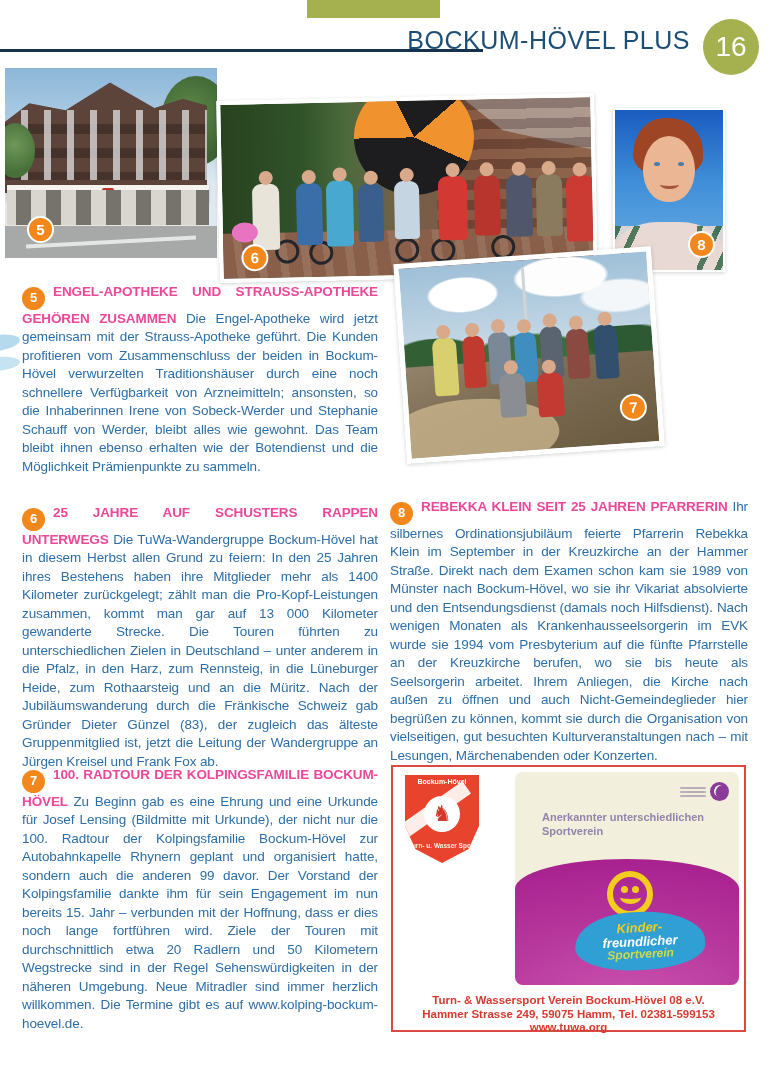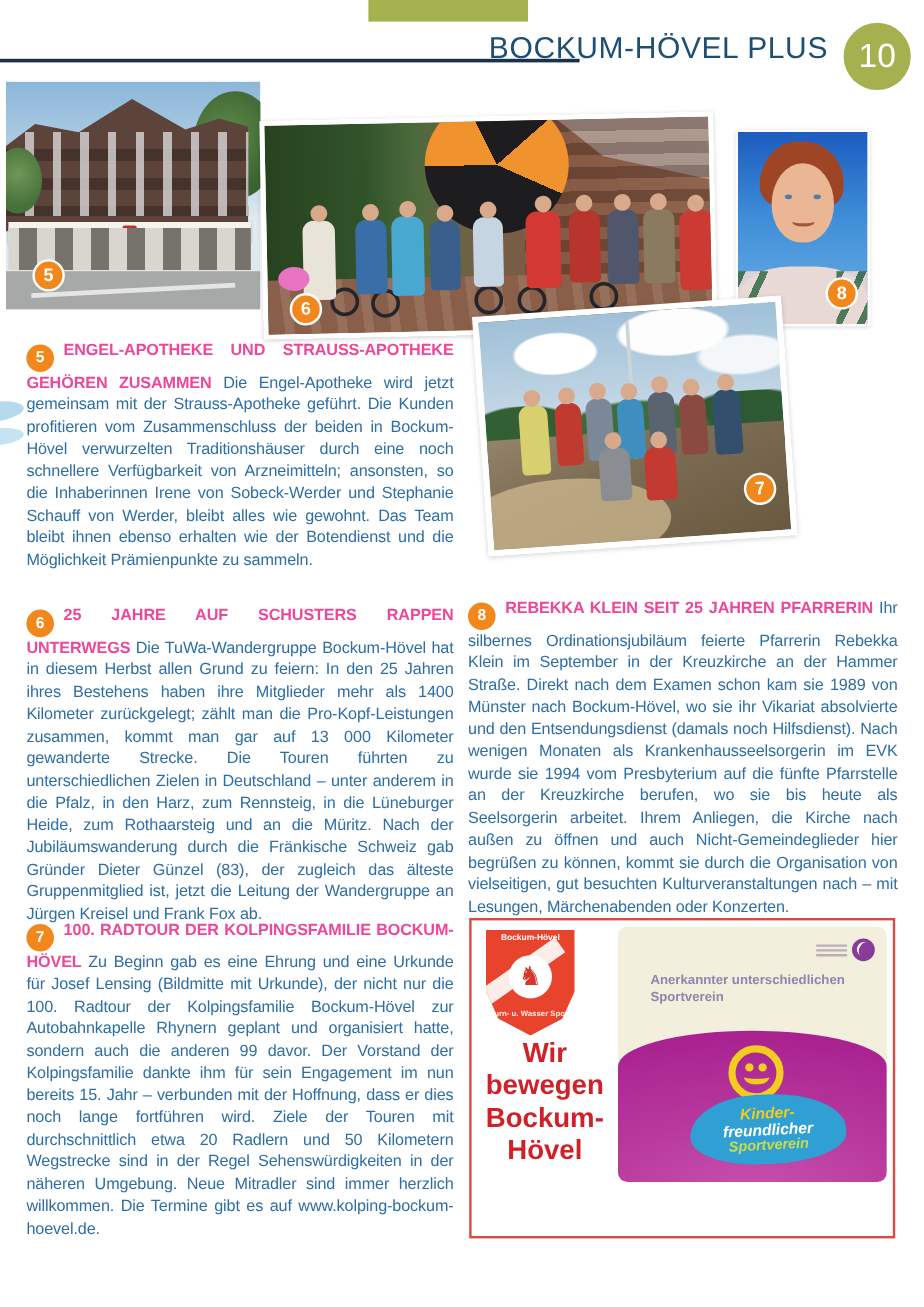--- a/index.html
+++ b/index.html
@@ -178,21 +178,21 @@
     color:#d93a30; font-weight:bold; font-size:11.5px; line-height:13.5px; }
 </style>
 </head>
 <body>
 
 <div class="page">
 
   <div class="green-tab"></div>
   <div class="head-rule"></div>
   <h1 class="page-title">BOCKUM-HÖVEL PLUS</h1>
-  <div class="page-circle">10</div>
+  <div class="page-circle">16</div>
 
   <div class="photo photo-apotheke">
     <div class="p5-sky"></div>
     <div class="p5-tree-r"></div>
     <div class="p5-building"></div>
     <div class="p5-windows"></div>
     <div class="p5-tree-l"></div>
     <div class="p5-fascia">
       <span class="p5-sign">ENGEL-APOTHEKE</span>
       <span class="p5-logo"></span>
@@ -283,26 +283,20 @@
   <div class="ad">
     <div class="crest">
       <div class="crest-stripe"></div>
       <div class="crest-top">Bockum-Hövel</div>
       <div class="crest-circle">
         <span class="crest-horse">♞</span>
       </div>
       <div class="crest-bottom">Turn- u. Wasser Sport</div>
     </div>
 
-    <div class="slogan">
-      <div>Wir</div>
-      <div>bewegen</div>
-      <div>Bockum-</div>
-      <div>Hövel</div>
-    </div>
 
     <div class="ad-card">
       <div class="card-logo">
         <span class="bars">
             <i></i>
             <i></i>
             <i></i>
           </span>
         <span class="ball"></span>
       </div>
@@ -313,15 +307,20 @@
         <span class="eye" style="right:8px;"></span>
         <span class="mouth"></span>
       </div>
       <div class="blue-blob">
         <span class="blob-l1">Kinder-</span>
         <span class="blob-l2">freundlicher</span>
         <span class="blob-l3">Sportverein</span>
       </div>
     </div>
 
+    <div class="ad-contact">
+      <div>Turn- &amp; Wassersport Verein Bockum-Hövel 08 e.V.</div>
+      <div>Hammer Strasse 249, 59075 Hamm, Tel. 02381-599153</div>
+      <div>www.tuwa.org</div>
+    </div>
   </div>
 
 </div>
 
 </body></html>

